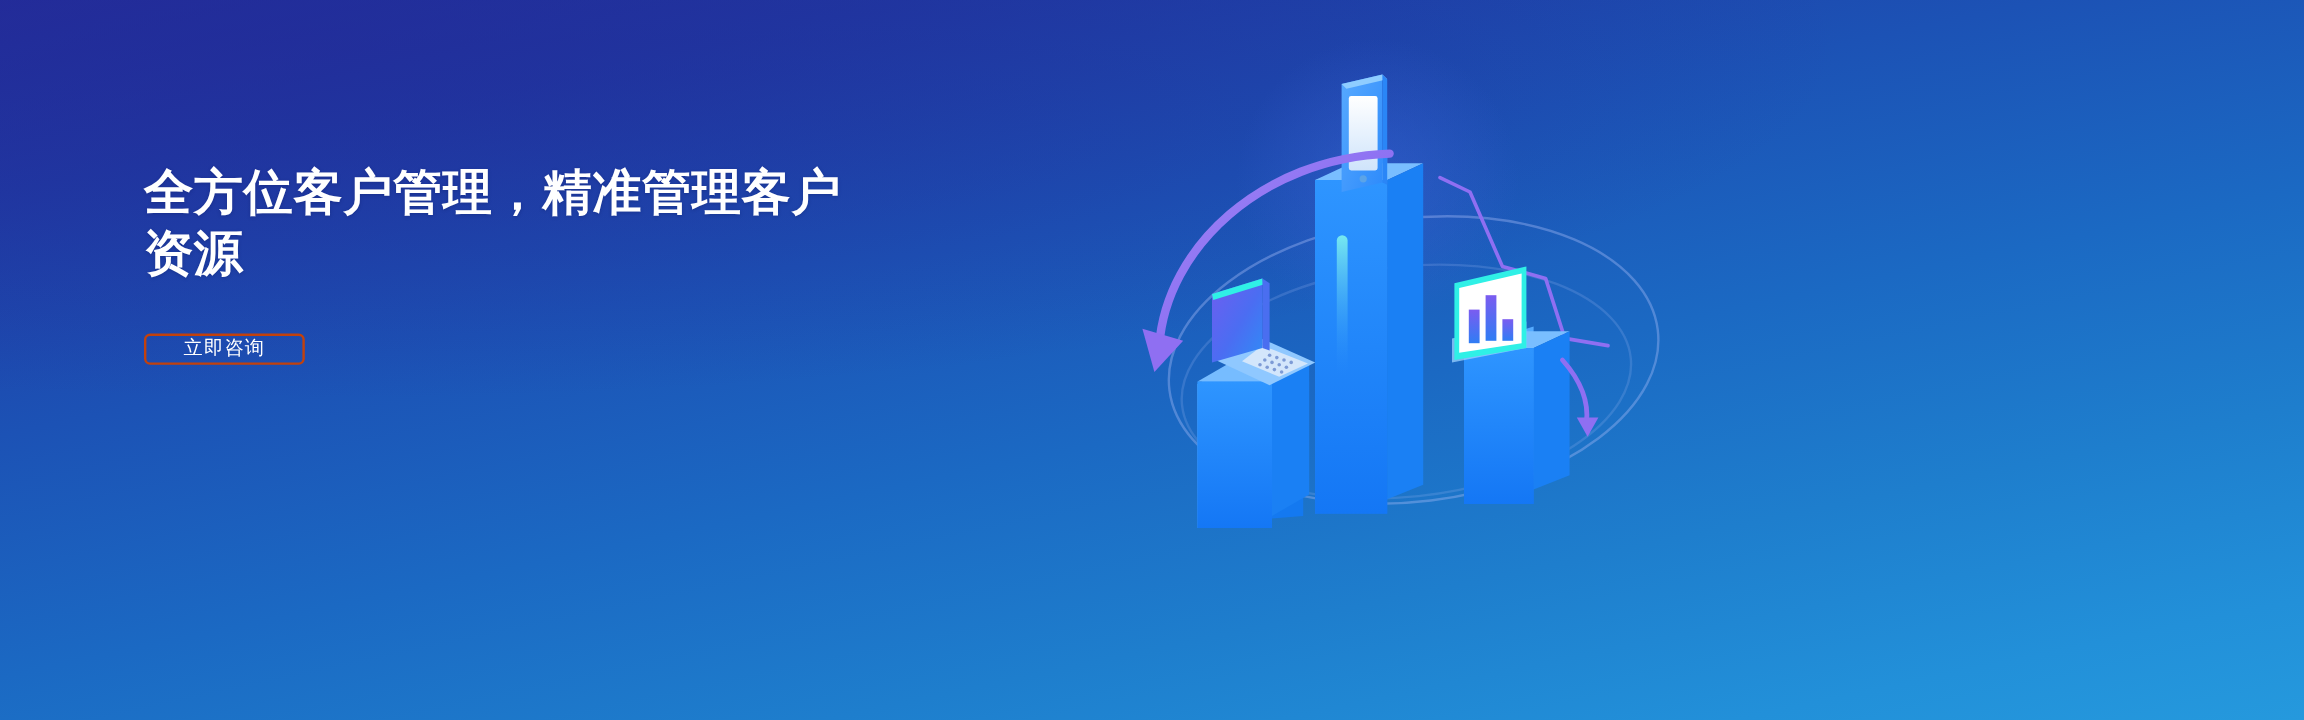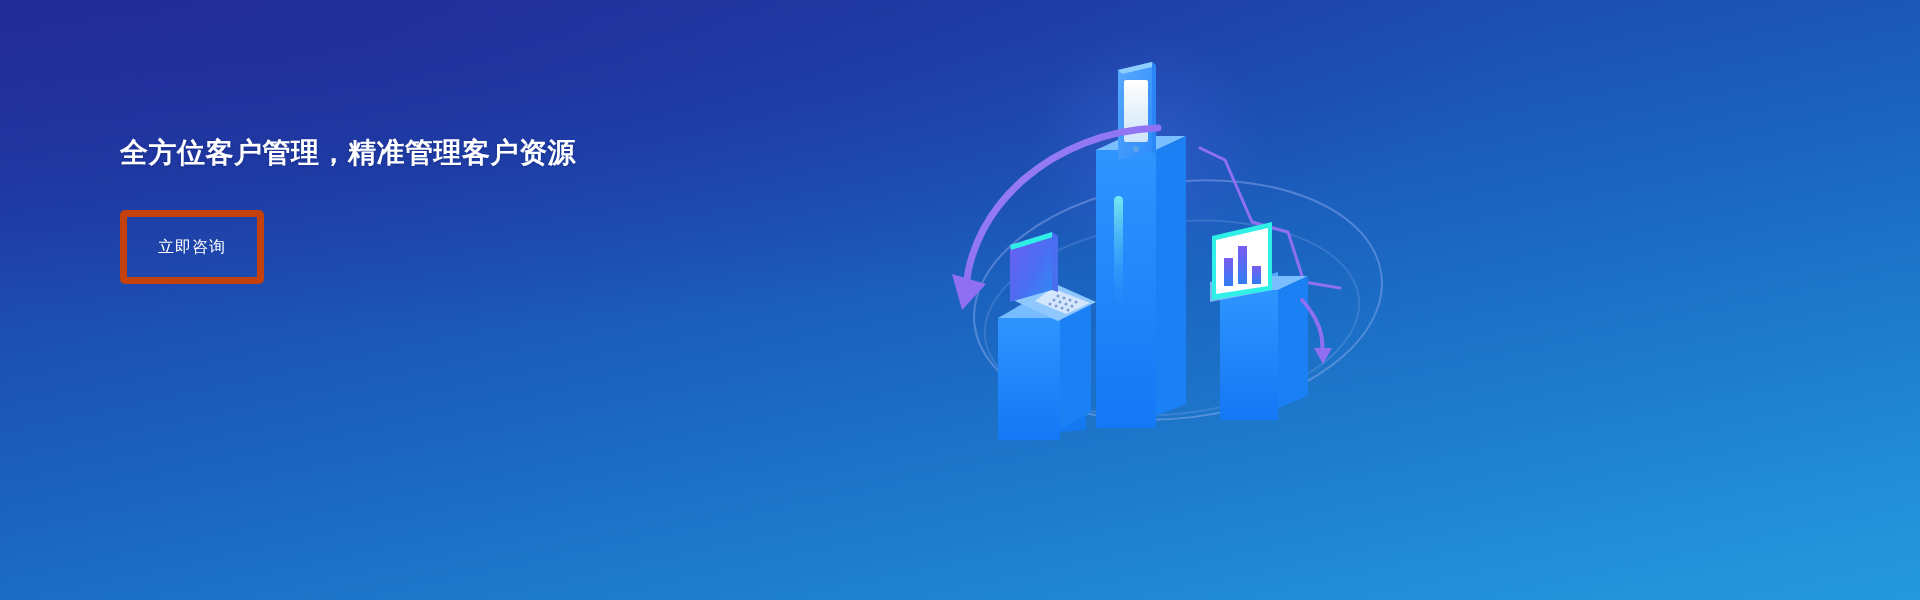--- a/index.html
+++ b/index.html
@@ -17,31 +17,31 @@
     position:absolute;inset:0;
     background:linear-gradient(168deg,#232e9b 0%,#1f3ba4 16%,#1c52b5 36%,#1b69c3 56%,#1e7ecd 74%,#2290d9 90%,#2599dd 100%);
   }
   .bg-tint{
     position:absolute;inset:0;
     background:radial-gradient(120% 90% at 14% 6%, rgba(34,40,150,.55) 0%, rgba(34,40,150,0) 55%);
   }
   
   .copy{position:absolute;left:120px;top:135px;width:620px;z-index:6;}
   .headline{
-    margin:0;color:#ffffff;font-size:28px;font-weight:bold;
+    margin:0;color:#ffffff;font-size:41px;font-weight:bold;
     letter-spacing:.5px;line-height:1.25;
     text-shadow:0 1px 3px rgba(10,20,80,.28);
   }
   .subcopy{
     margin:18px 0 0 0;color:#e9f1fb;font-size:16px;line-height:1.55;
     width:480px;font-weight:normal;
   }
   .cta{
     display:inline-block;margin-top:40px;
-    padding:22px 31px;border:7px solid #c2410c;border-radius:5px;
+    padding:3px 31px;border:2px solid #c2410c;border-radius:5px;
     color:#ffffff;font-size:16px;background:transparent;
     cursor:pointer;line-height:1;letter-spacing:1px;
   }
   
   .art{position:absolute;left:900px;top:0;width:560px;height:600px;z-index:4;}
   .art svg{display:block;width:560px;height:600px;}
 </style>
 </head>
 <body>
 

